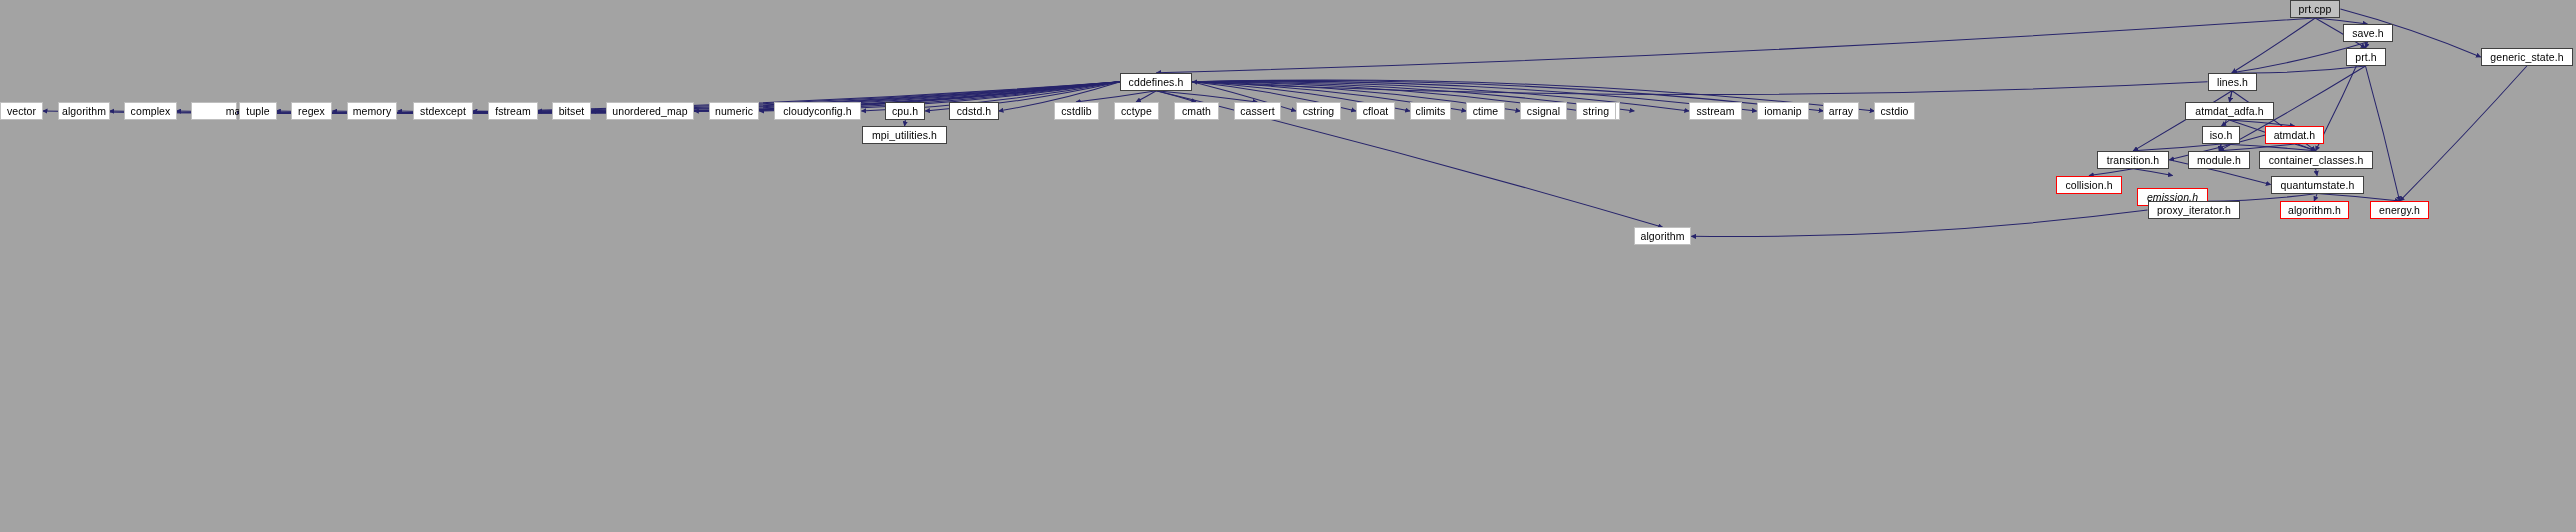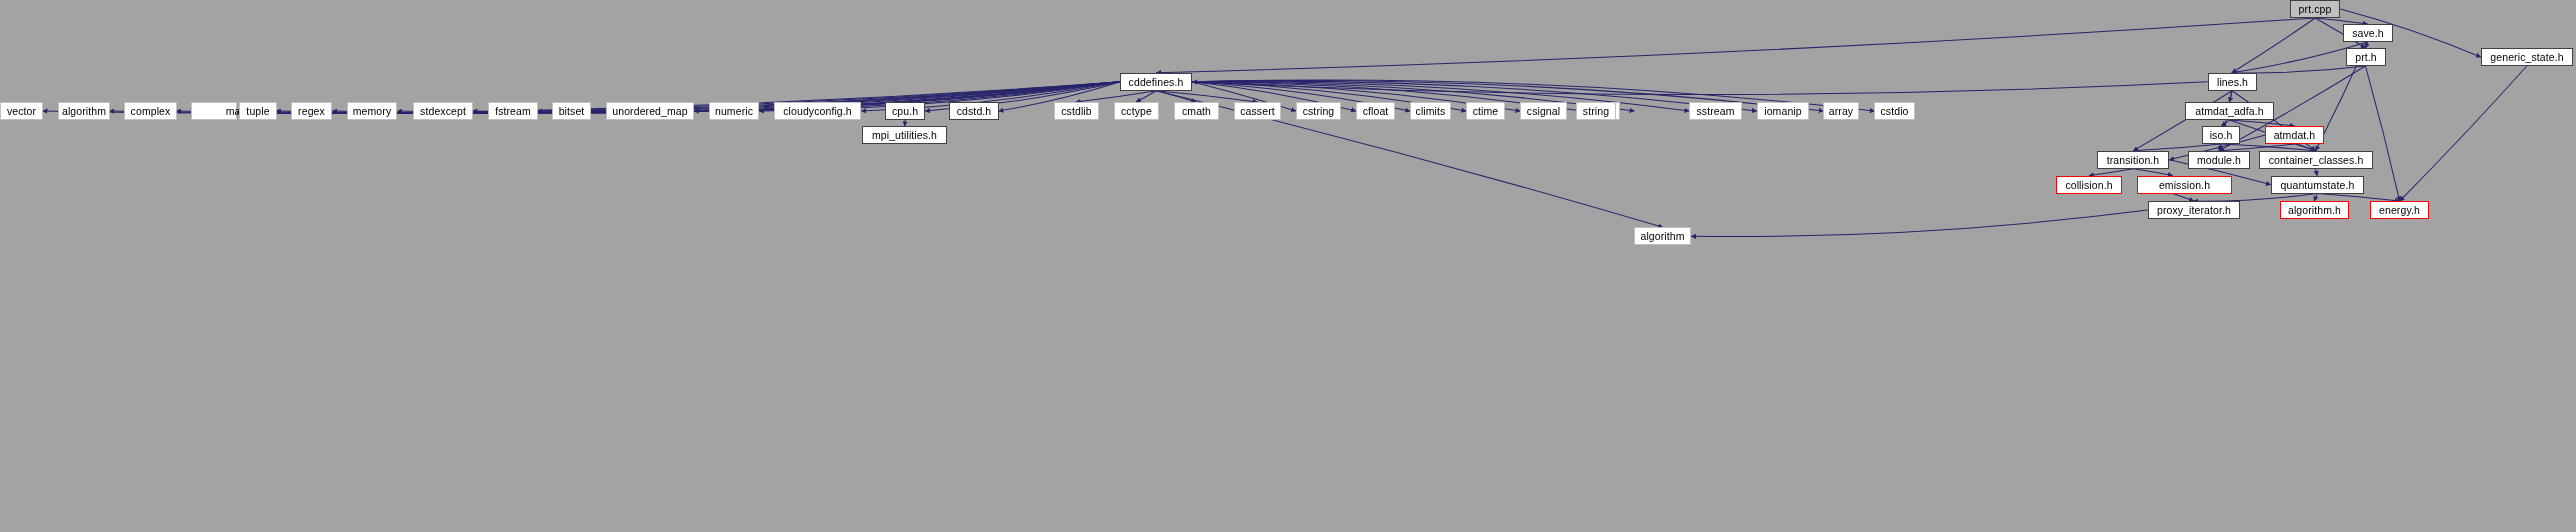--- a/index.html
+++ b/index.html
@@ -267,21 +267,21 @@
       </div>
       <div class="node hdr" style="left: 2188px; top: 151px; width: 62px; height: 18px;">
         <span class="lbl">module.h</span>
       </div>
       <div class="node hdr" style="left: 2259px; top: 151px; width: 114px; height: 18px;">
         <span class="lbl">container_classes.h</span>
       </div>
       <div class="node red" style="left: 2056px; top: 176px; width: 66px; height: 18px;">
         <span class="lbl">collision.h</span>
       </div>
-      <div class="node red" style="left: 2137px; top: 176px; width: 95px; height: 18px;">
+      <div class="node red" style="left: 2137px; top: 188px; width: 71px; height: 18px; font-style: italic;">
         <span class="lbl">emission.h</span>
       </div>
       <div class="node hdr" style="left: 2271px; top: 176px; width: 93px; height: 18px;">
         <span class="lbl">quantumstate.h</span>
       </div>
       <div class="node hdr" style="left: 2148px; top: 201px; width: 92px; height: 18px; text-align: right;">
         <span class="lbl">proxy_iterator.h</span>
       </div>
       <div class="node red" style="left: 2280px; top: 201px; width: 69px; height: 18px;">
         <span class="lbl">algorithm.h</span>

